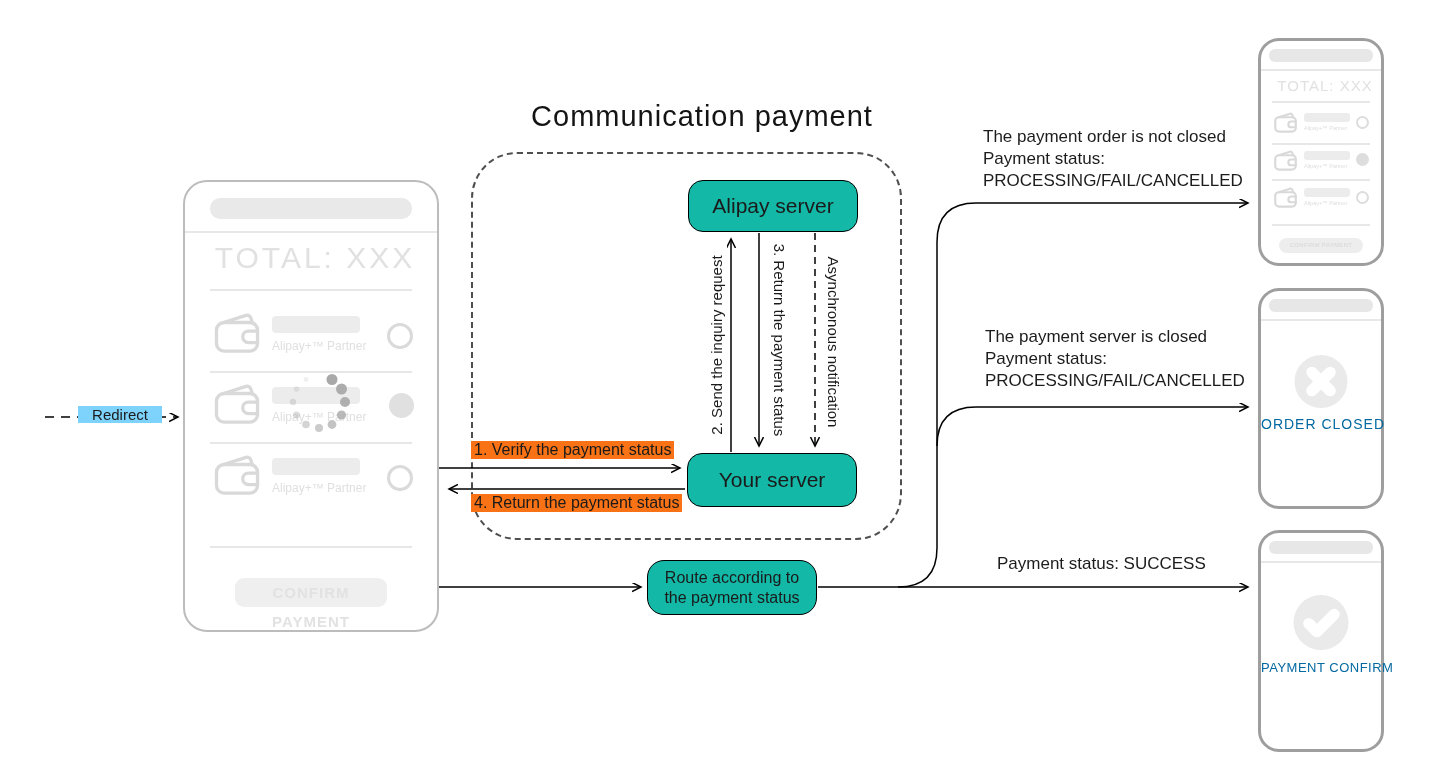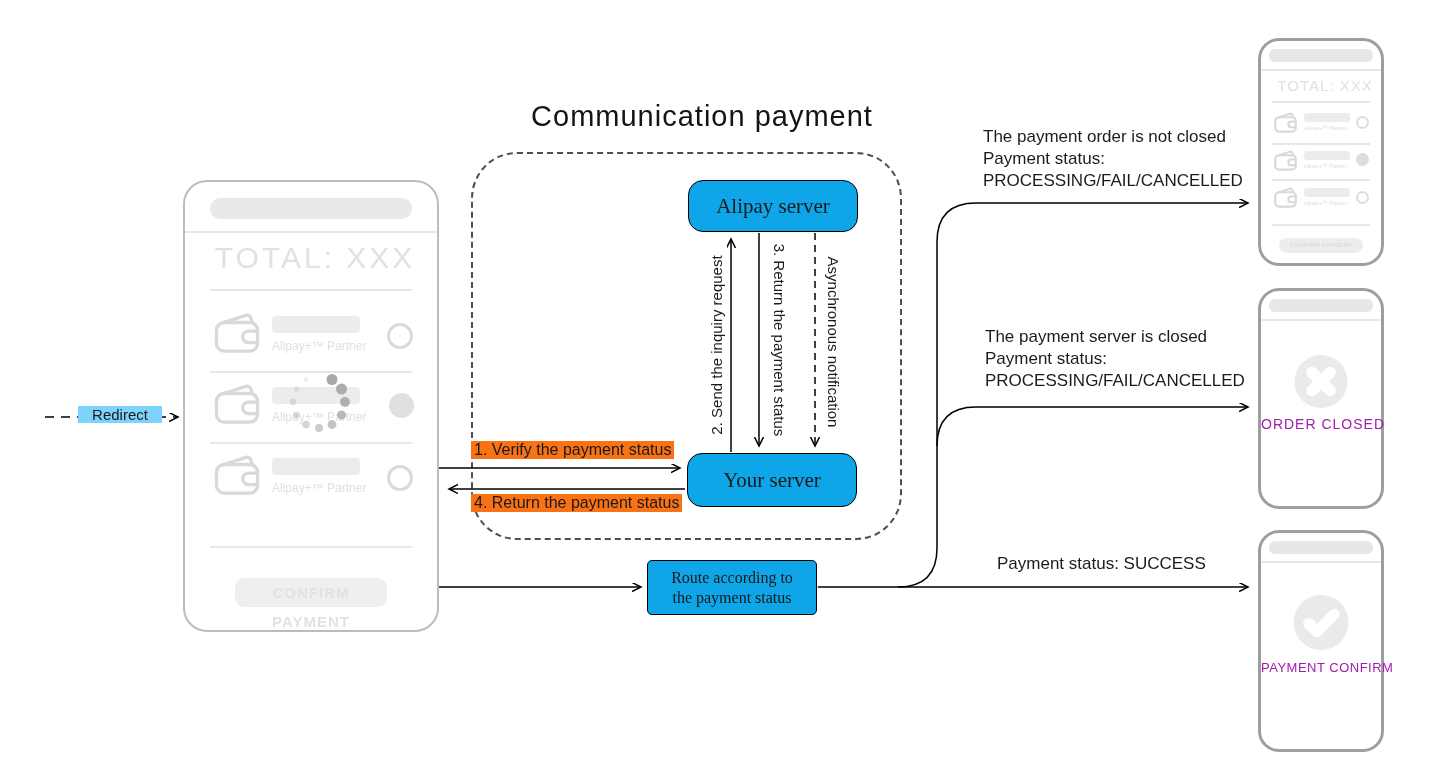--- a/index.html
+++ b/index.html
@@ -8,24 +8,24 @@
   .abs{position:absolute;}
   svg.wires{position:absolute;left:0;top:0;width:1432px;height:781px;z-index:2;}
   svg.wires path{stroke:#000;stroke-width:1.5;fill:none;}
   svg.wires path.dash{stroke-dasharray:9 7;}
   svg.wires path.dash2{stroke-dasharray:7 5;}
 
   .title{left:512px;top:100px;width:380px;text-align:center;font-size:29px;letter-spacing:1px;color:#141414;z-index:3;}
 
   .dashed-zone{left:471px;top:152px;width:431px;height:388px;border:2px dashed #4f4f4f;border-radius:46px;z-index:1;box-sizing:border-box;}
 
-  .node{background:#0ea5e9;border:1.8px solid #000;border-radius:15px;display:flex;align-items:center;justify-content:center;z-index:4;box-sizing:border-box;font-family:Liberation Serif, serif;}
+  .node{background:#14b8a6;border:1.8px solid #000;border-radius:15px;display:flex;align-items:center;justify-content:center;z-index:4;box-sizing:border-box;}
   .node.alipay{left:688px;top:180px;width:170px;height:52px;font-size:21px;}
   .node.yours{left:687px;top:453px;width:170px;height:54px;font-size:21px;text-align:right;}
-  .node.route{left:647px;top:560px;width:170px;height:55px;font-size:16px;border-radius:5px;
+  .node.route{left:647px;top:560px;width:170px;height:55px;font-size:16px;border-radius:17px;
               text-align:center;line-height:20px;padding:0 14px;}
 
   .wire-label{z-index:5;font-size:16px;background:#f97316;padding:0 3px;white-space:nowrap;}
   .vlabel{z-index:3;font-size:15px;white-space:nowrap;}
   .redirect{left:78px;top:406px;width:84px;text-align:center;font-size:15px;background:#7dd3fc;z-index:5;}
 
   .outcome{z-index:3;font-size:17px;line-height:22px;color:#1c1c1c;margin-left:19px;}
   .outcome span{display:block;}
 
   
@@ -65,21 +65,21 @@
   .mini-radio{position:absolute;right:3px;top:7px;width:9px;height:9px;border:2.5px solid #ddd;border-radius:50%;box-sizing:content-box;}
   .mini-radio.filled{width:13px;height:13px;border:none;background:#ddd;top:6px;}
   .mini .hr.h3{left:11px;right:11px;top:102px;}
   .mini .hr.h4{left:11px;right:11px;top:138px;}
   .mini .hr.h5{left:11px;right:11px;top:183px;}
   .mini .confirm{position:absolute;left:50%;transform:translateX(-50%);top:197px;width:84px;height:15px;
        background:#ededed;border-radius:8px;text-align:center;line-height:15px;font-size:6px;font-weight:bold;
        color:#dcdcdc;letter-spacing:.3px;}
   .status-circle{position:absolute;left:50%;transform:translateX(-50%);border-radius:50%;background:#eaeaea;
        display:flex;align-items:center;justify-content:center;}
-  .status-label{position:absolute;left:0;right:0;text-align:center;font-size:14px;letter-spacing:1px;color:#a21caf;white-space:nowrap;}
+  .status-label{position:absolute;left:0;right:0;text-align:center;font-size:14px;letter-spacing:1px;color:#0369a1;white-space:nowrap;}
 </style>
 </head>
 <body>
 
 <div class="canvas">
 
   <svg class="wires" viewBox="0 0 1432 781">
     <defs>
       <marker id="arw" markerUnits="userSpaceOnUse" markerWidth="13" markerHeight="13" refX="9" refY="4.5" orient="auto">
         <path d="M0 0 L9 4.5 L0 9" fill="none" stroke="#000" stroke-width="1.4"></path>

